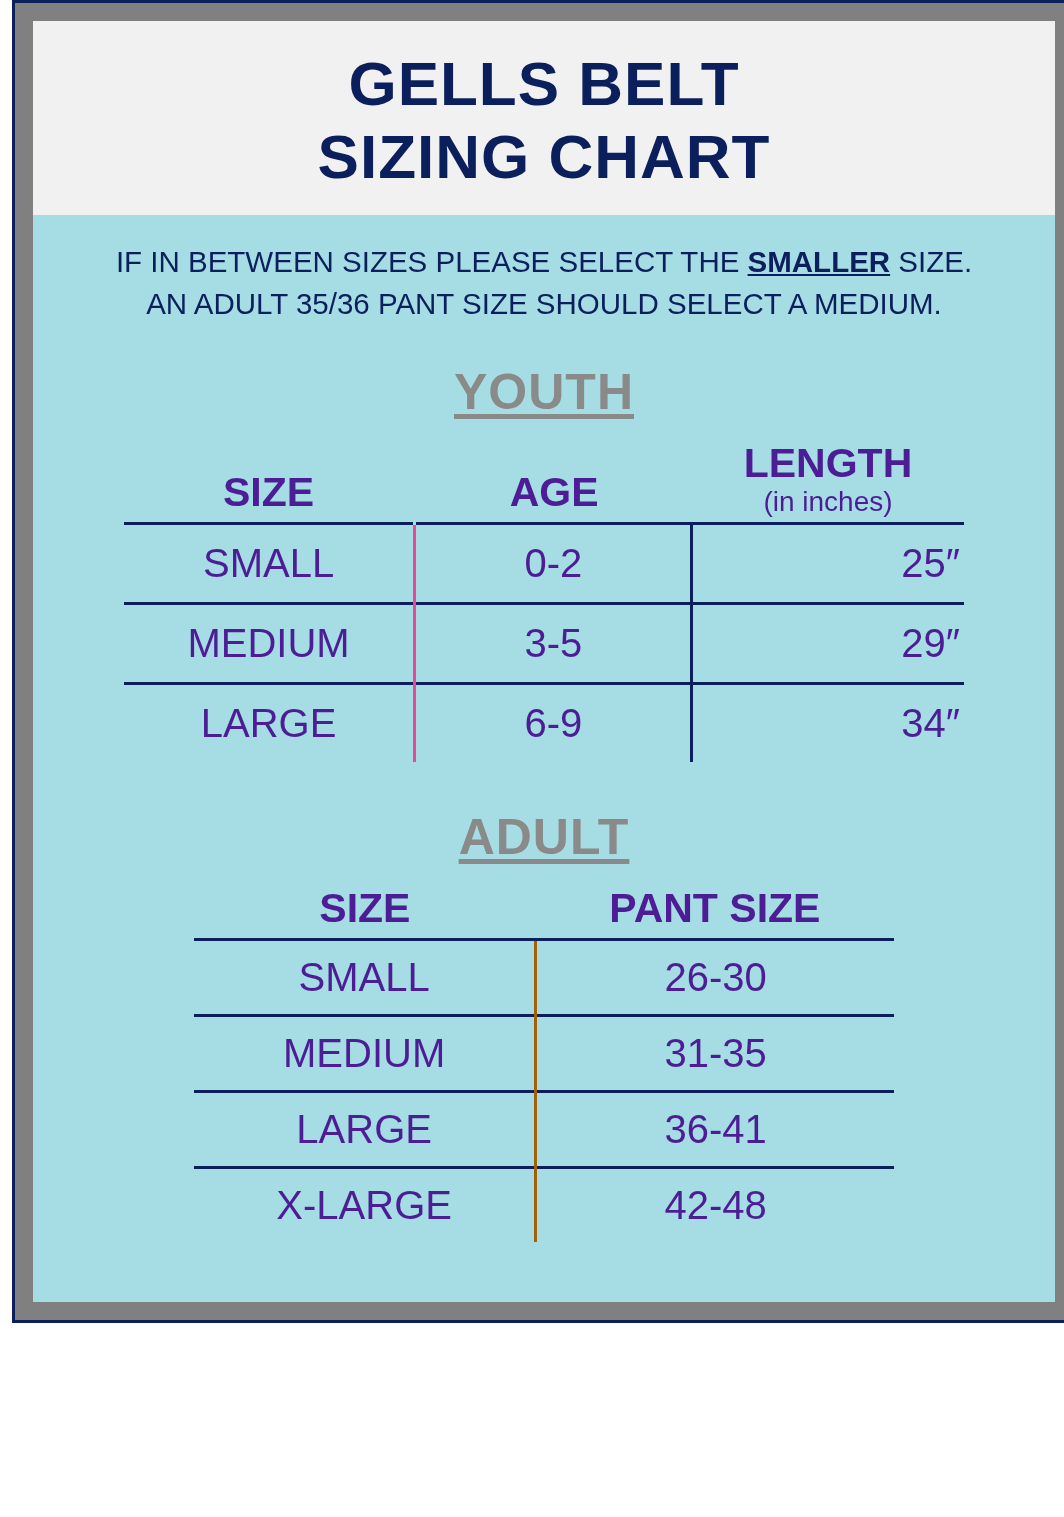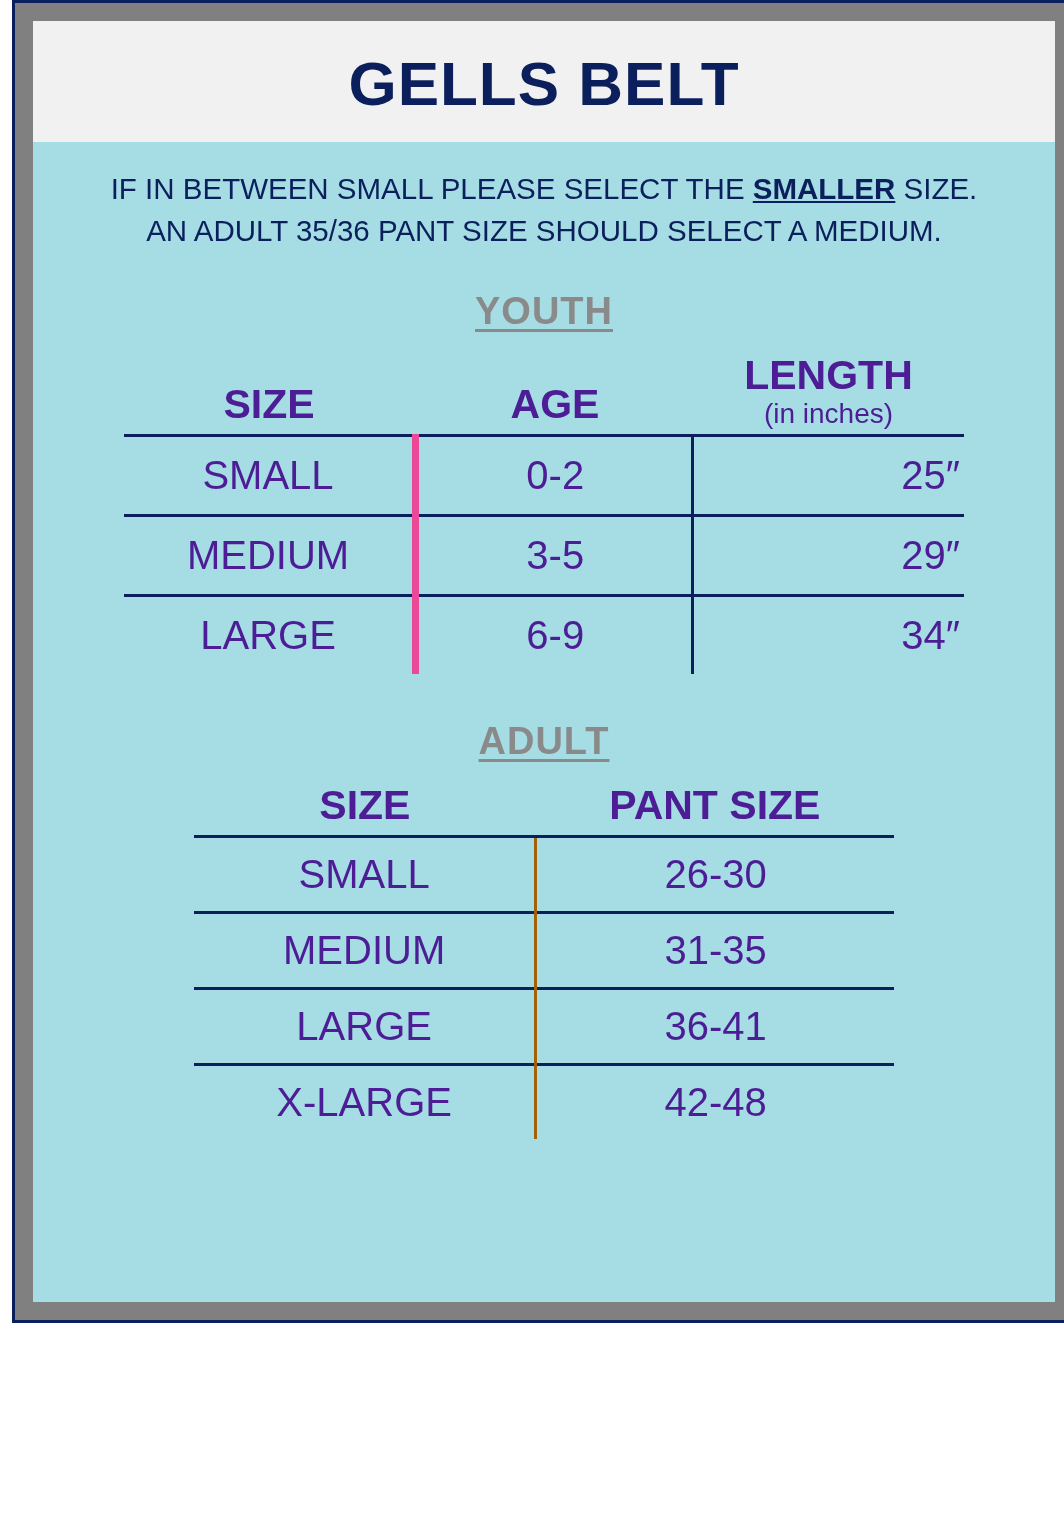--- a/index.html
+++ b/index.html
@@ -66,21 +66,21 @@
   }
   .note .emph {
     text-decoration: underline;
     font-weight: bold;
   }
 
   
   .section-heading {
     text-align: center;
     color: #8a8a8a;
-    font-size: 38px;
+    font-size: 50px;
     font-weight: bold;
     letter-spacing: 1px;
     text-decoration: underline;
     text-underline-offset: 5px;
     margin: 34px 0 18px 0;
   }
   .section-heading.adult {
     margin-top: 46px;
   }
 
@@ -116,21 +116,21 @@
   }
   table.youth tbody td {
     font-size: 40px;
     padding: 16px 4px;
     border-top: 3px solid #0b1f5c;
   }
   table.youth tbody tr:last-child td {
     border-bottom: none;
   }
   table.youth tbody td.col-size { width: 290px; }
-  table.youth tbody td.col-age  { width: 280px; border-left: 7px solid #ec4899; }
+  table.youth tbody td.col-age  { width: 280px; border-left: 3px solid #ec4899; }
   table.youth tbody td.col-len  { width: 270px; border-left: 3px solid #0b1f5c; text-align: right; }
   table.youth thead th.col-age  { border-left: 3px solid transparent; }
 
   
   table.adult {
     width: 700px;
   }
   table.adult thead th {
     font-size: 41px;
     font-weight: bold;
@@ -151,24 +151,25 @@
 </style>
 </head>
 <body>
 
 <div class="outer-frame">
   <div class="gray-frame">
     <div class="card">
 
       <div class="header">
         <div class="title-line">GELLS BELT</div>
+        <div class="title-line">SIZING CHART</div>
       </div>
 
       <div class="note">
-        <div><span>IF IN BETWEEN SMALL PLEASE SELECT THE </span><span class="emph">SMALLER</span><span> SIZE.</span></div>
+        <div><span>IF IN BETWEEN SIZES PLEASE SELECT THE </span><span class="emph">SMALLER</span><span> SIZE.</span></div>
         <div>AN ADULT 35/36 PANT SIZE SHOULD SELECT A MEDIUM.</div>
       </div>
 
       <div class="section-heading">YOUTH</div>
 
       <div class="table-wrap">
         <table class="youth">
           <thead>
             <tr>
               <th class="col-size">SIZE</th>

